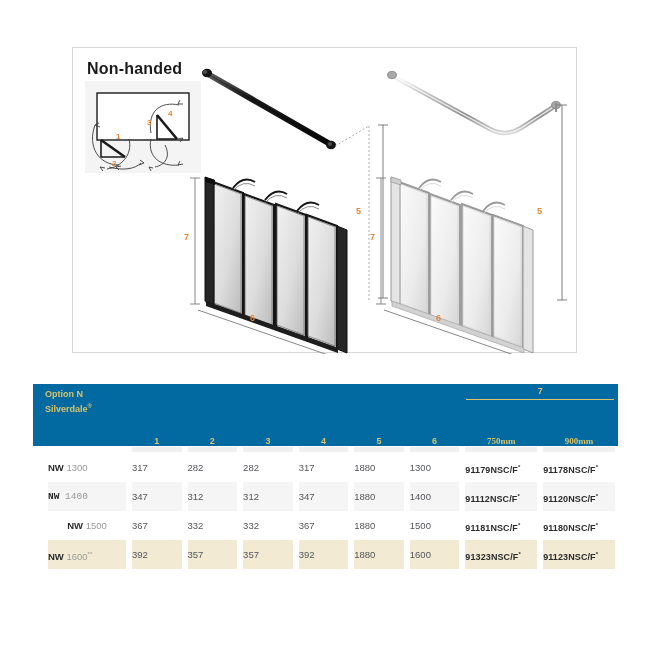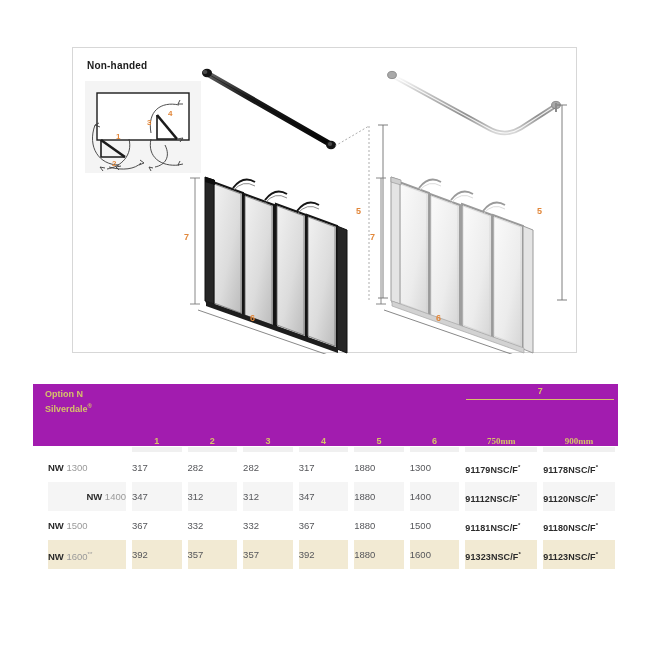--- a/index.html
+++ b/index.html
@@ -14,21 +14,21 @@
 
   
   .diagram-panel{
     position:absolute;left:72px;top:47px;width:505px;height:306px;
     border:1px solid #d7d7d7;
     background:#fff;
     box-sizing:border-box;
   }
   .panel-title{
     position:absolute;left:14px;top:12px;
-    font-size:10px;font-weight:bold;color:#1b1b1b;
+    font-size:16px;font-weight:bold;color:#1b1b1b;
     letter-spacing:0.2px;
   }
 
   
   .nonhanded-box{
     position:absolute;left:12px;top:33px;width:116px;height:92px;
     background:#f4f4f4;
   }
   .nh-svg{position:absolute;left:0;top:0;}
 
@@ -50,21 +50,21 @@
   table.spec col.c0{width:95px;}
   table.spec col.cn{width:55px;}
   table.spec col.c7{width:77px;}
 
   .spec thead th{
     padding:0;
     font-size:9px;font-weight:bold;color:#d6c36a;
     vertical-align:bottom;
     text-align:center;
     height:40px;
-    background:#a21caf;
+    background:#0369a1;
   }
   .spec thead th.first{
     text-align:left;padding-left:12px;vertical-align:top;padding-top:4px;
     line-height:12px;
   }
   .reg{font-size:6px;vertical-align:super;}
   .grp-head{position:relative;height:40px;}
   .grp-head .grp-num{
     position:absolute;left:0;right:0;top:2px;text-align:center;
     font-size:9px;font-weight:bold;color:#d6c36a;
@@ -381,21 +381,21 @@
             </td>
             <td class="code">
               <span class="rowcell">91179NSC/F<span class="sup">*</span></span>
             </td>
             <td class="code">
               <span class="rowcell">91178NSC/F<span class="sup">*</span></span>
             </td>
           </tr>
           <tr class="data alt">
             <td class="namecell">
-              <span class="rowcell" style="text-align: right;"><b>NW</b> 1400</span>
+              <span class="rowcell" style="text-align: left; font-family: Liberation Mono, monospace;"><b>NW</b> 1400</span>
             </td>
             <td>
               <span class="rowcell">347</span>
             </td>
             <td>
               <span class="rowcell">312</span>
             </td>
             <td>
               <span class="rowcell">312</span>
             </td>
@@ -410,21 +410,21 @@
             </td>
             <td class="code">
               <span class="rowcell">91112NSC/F<span class="sup">*</span></span>
             </td>
             <td class="code">
               <span class="rowcell">91120NSC/F<span class="sup">*</span></span>
             </td>
           </tr>
           <tr class="data ">
             <td class="namecell">
-              <span class="rowcell" style="text-align: left;"><b>NW</b> 1500</span>
+              <span class="rowcell" style="text-align: center;"><b>NW</b> 1500</span>
             </td>
             <td>
               <span class="rowcell">367</span>
             </td>
             <td>
               <span class="rowcell">332</span>
             </td>
             <td>
               <span class="rowcell">332</span>
             </td>

